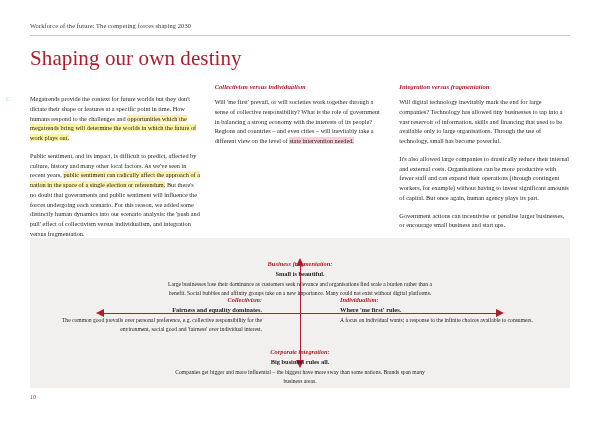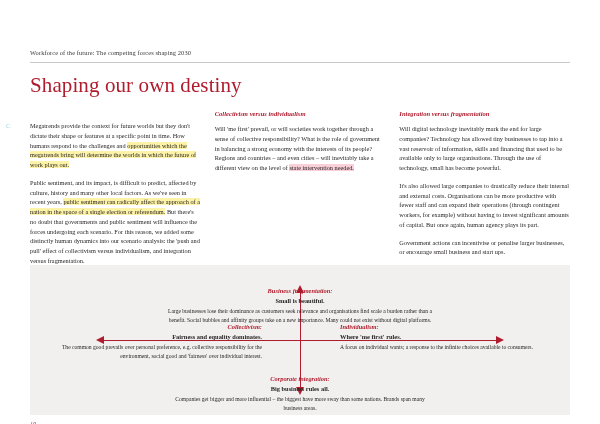--- a/index.html
+++ b/index.html
@@ -13,21 +13,20 @@
     font-family: "Liberation Serif", serif;
     color: #231f20;
     overflow: hidden;
   }
   .page {
     position: relative;
     width: 600px;
     height: 334px;
     box-sizing: border-box;
     padding: 22px 30px 14px 30px;
-    margin-top: 27px;
   }
   .running-head {
     font-family: "Liberation Serif", serif;
     font-size: 6.4px;
     color: #3b3b3b;
     letter-spacing: 0.1px;
     margin: 0 0 6px 0;
   }
   .rule-top {
     border-top: 0.7px solid #c8c8c8;

